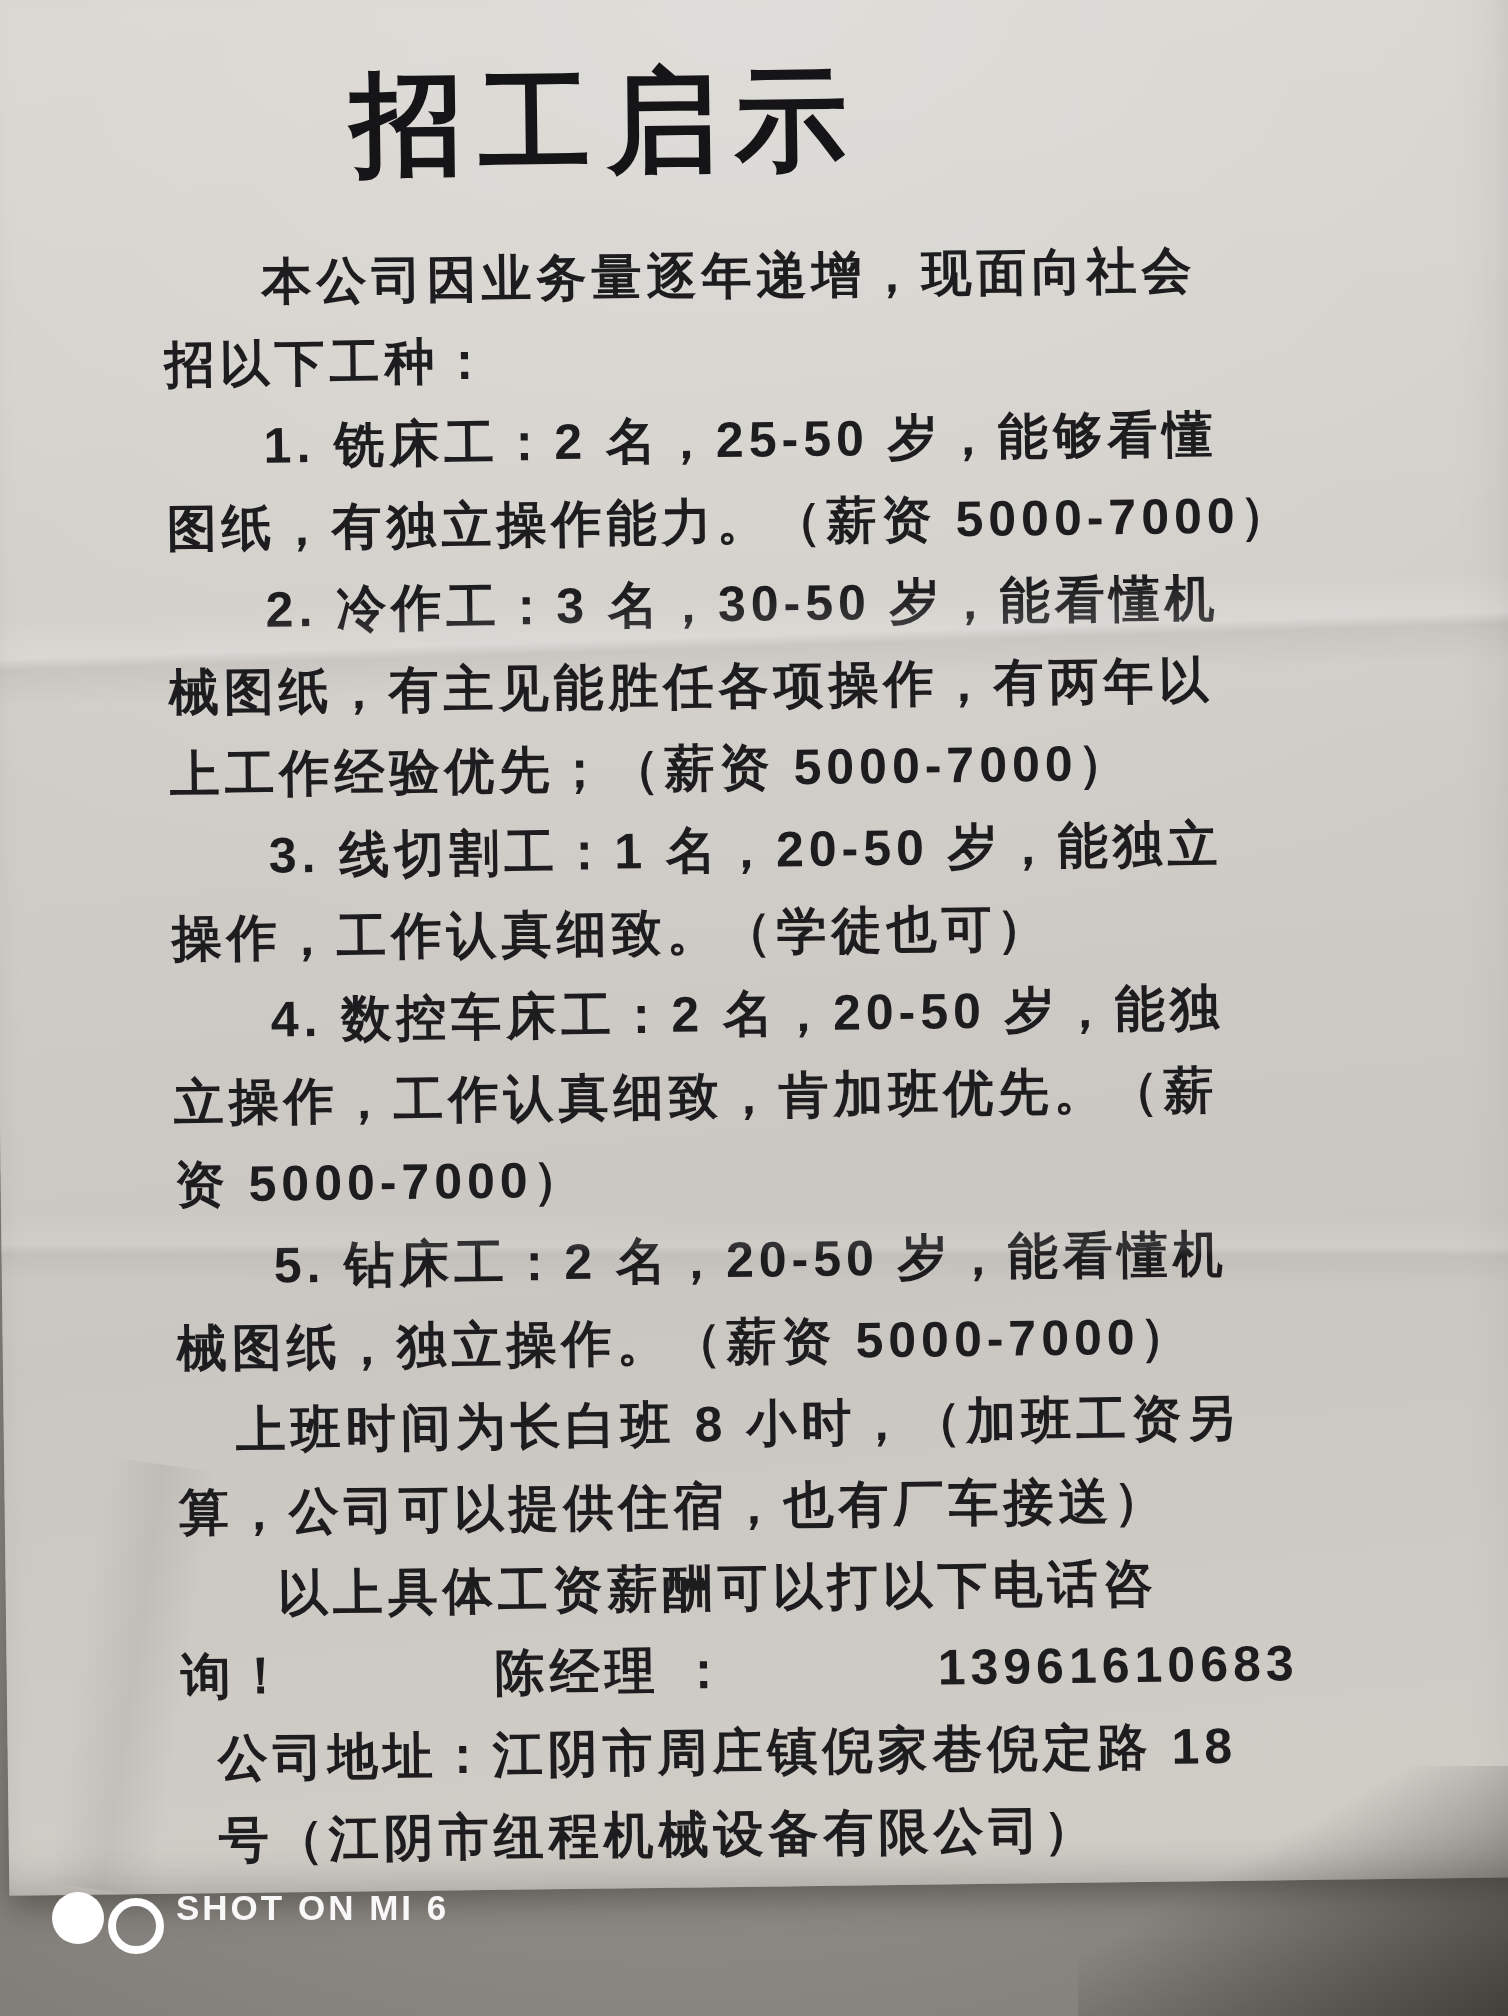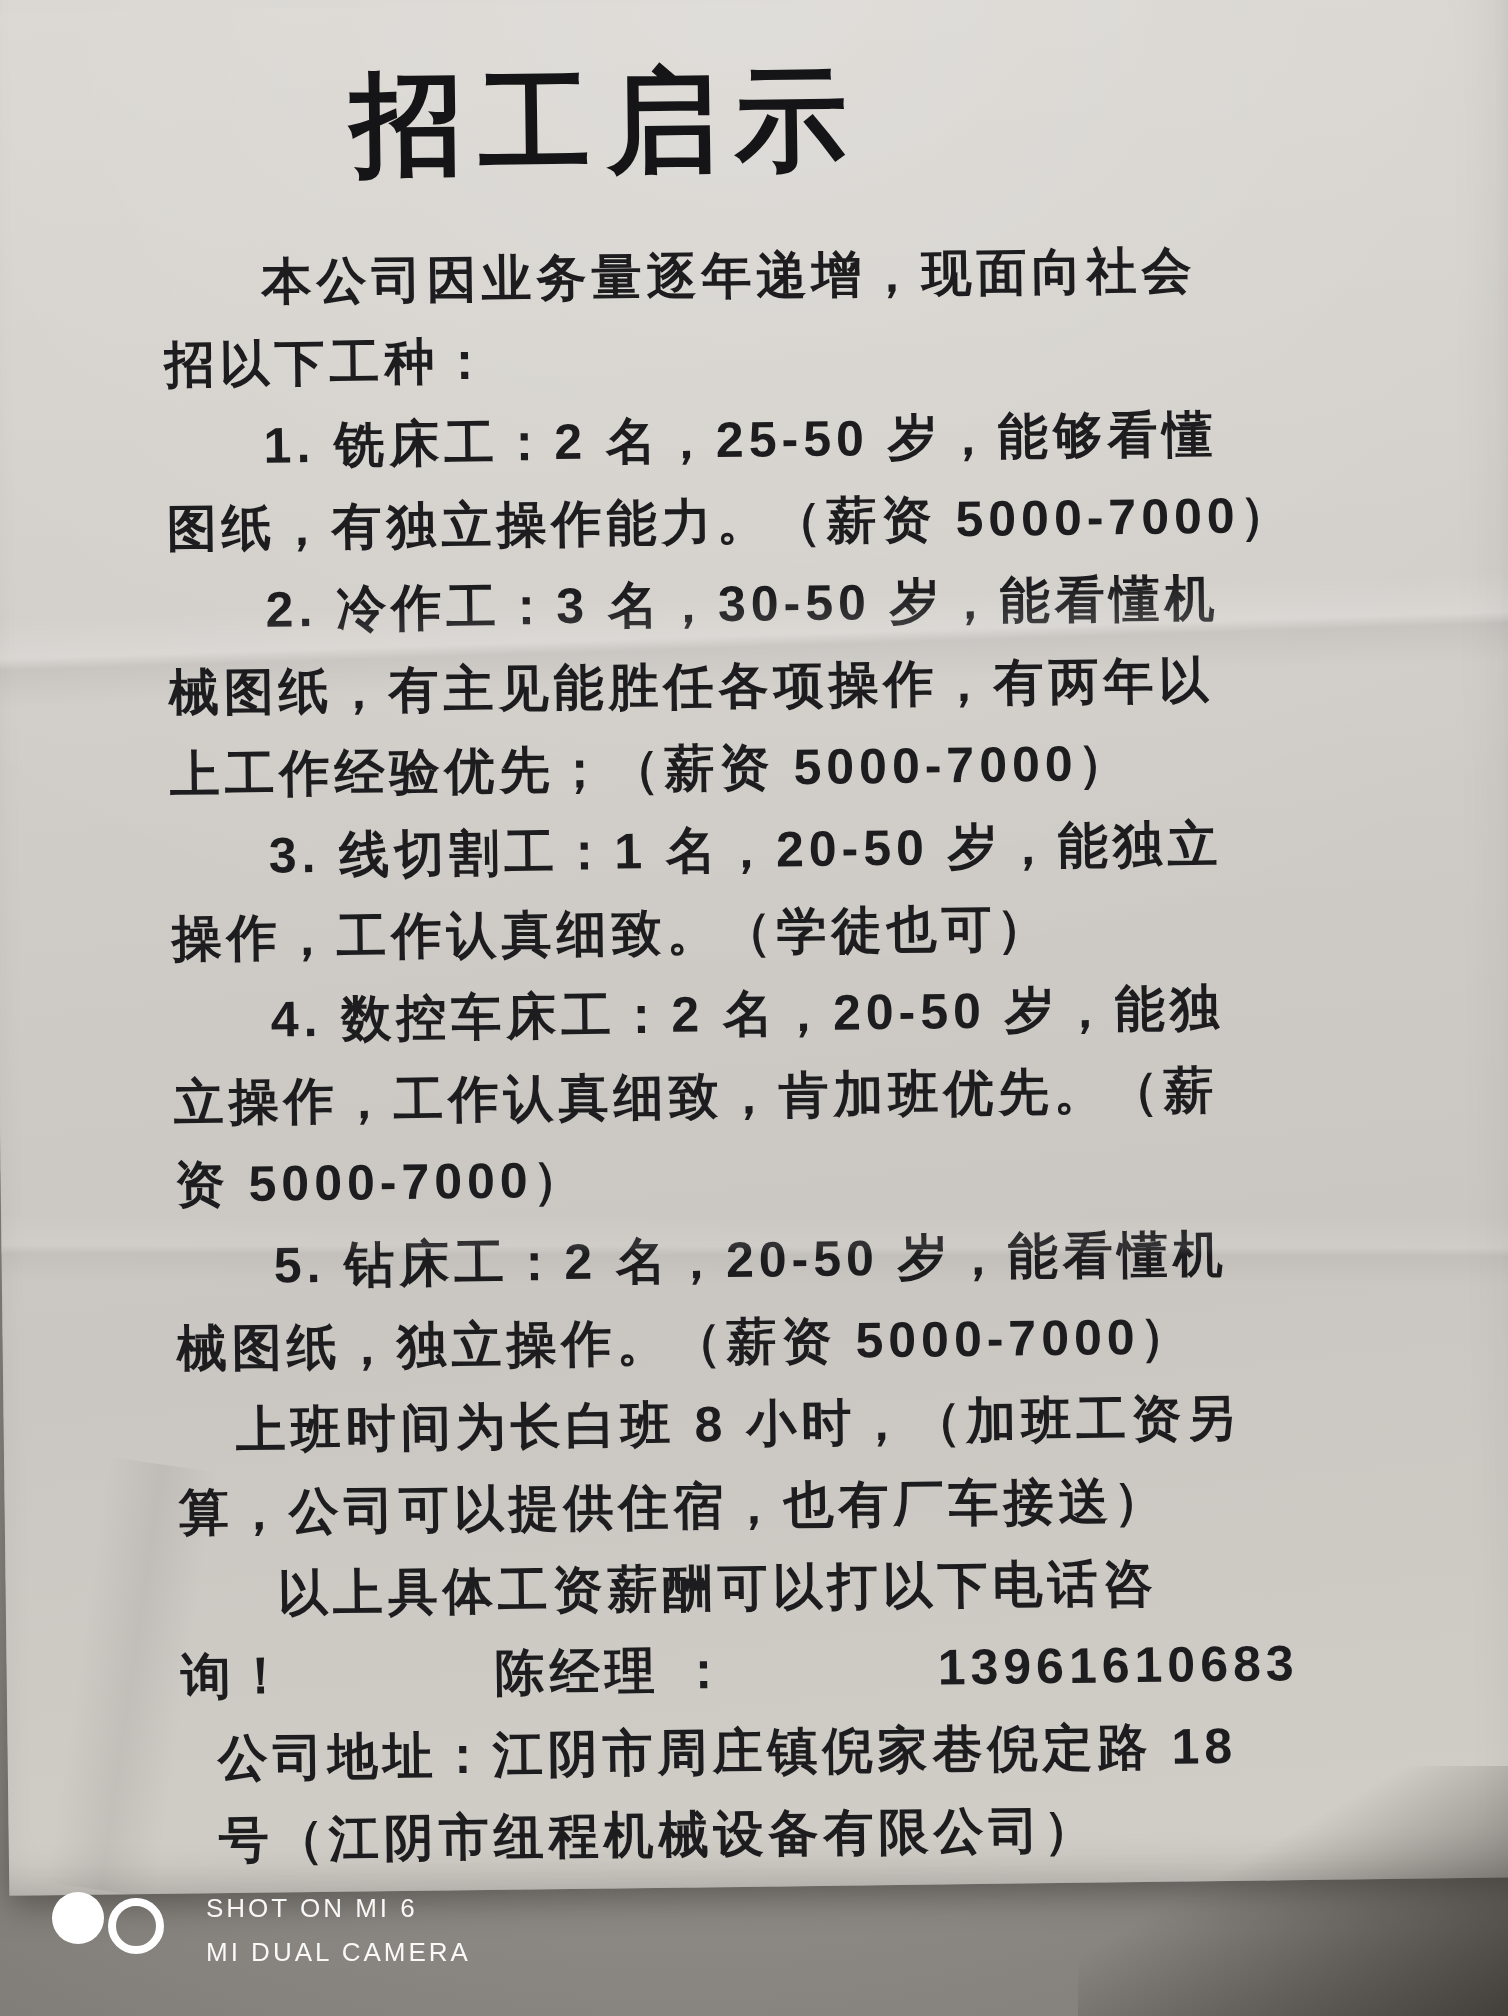--- a/index.html
+++ b/index.html
@@ -49,21 +49,21 @@
     position:absolute;inset:0;z-index:4;pointer-events:none;
     background:radial-gradient(118% 102% at 50% 45%, transparent 72%, rgba(38,36,33,.28) 100%);
   }
   .watermark{
     position:absolute;left:52px;top:1886px;z-index:5;display:flex;align-items:flex-start;
     color:rgba(255,255,255,.95);
   }
   .wm-dot{display:inline-block;border-radius:50%;}
   .wm-filled{width:52px;height:52px;background:#ffffff;margin-top:6px;}
   .wm-ring{width:40px;height:40px;border:8px solid #ffffff;background:transparent;margin:12px 0 0 4px;}
-  .wm-text{margin-left:42px;font-size:26px;line-height:44px;font-weight:400;letter-spacing:3px;}
+  .wm-text{margin-left:12px;font-size:35px;line-height:44px;font-weight:700;letter-spacing:3px;}
 </style>
 </head>
 <body>
 
 <div class="photo">
   <div class="paper">
     <div class="crease crease-1"></div>
     <div class="crease crease-2"></div>
     <div class="crease crease-3"></div>
     <h1 class="title">招工启示</h1>
@@ -96,16 +96,15 @@
   </div>
 
   <div class="corner-shadow"></div>
   <div class="vignette"></div>
 
   <div class="watermark">
     <span class="wm-dot wm-filled"></span>
     <span class="wm-dot wm-ring"></span>
     <div class="wm-text">
       <div>SHOT ON MI 6</div>
-      <div>MI DUAL CAMERA</div>
     </div>
   </div>
 </div>
 
 </body></html>

